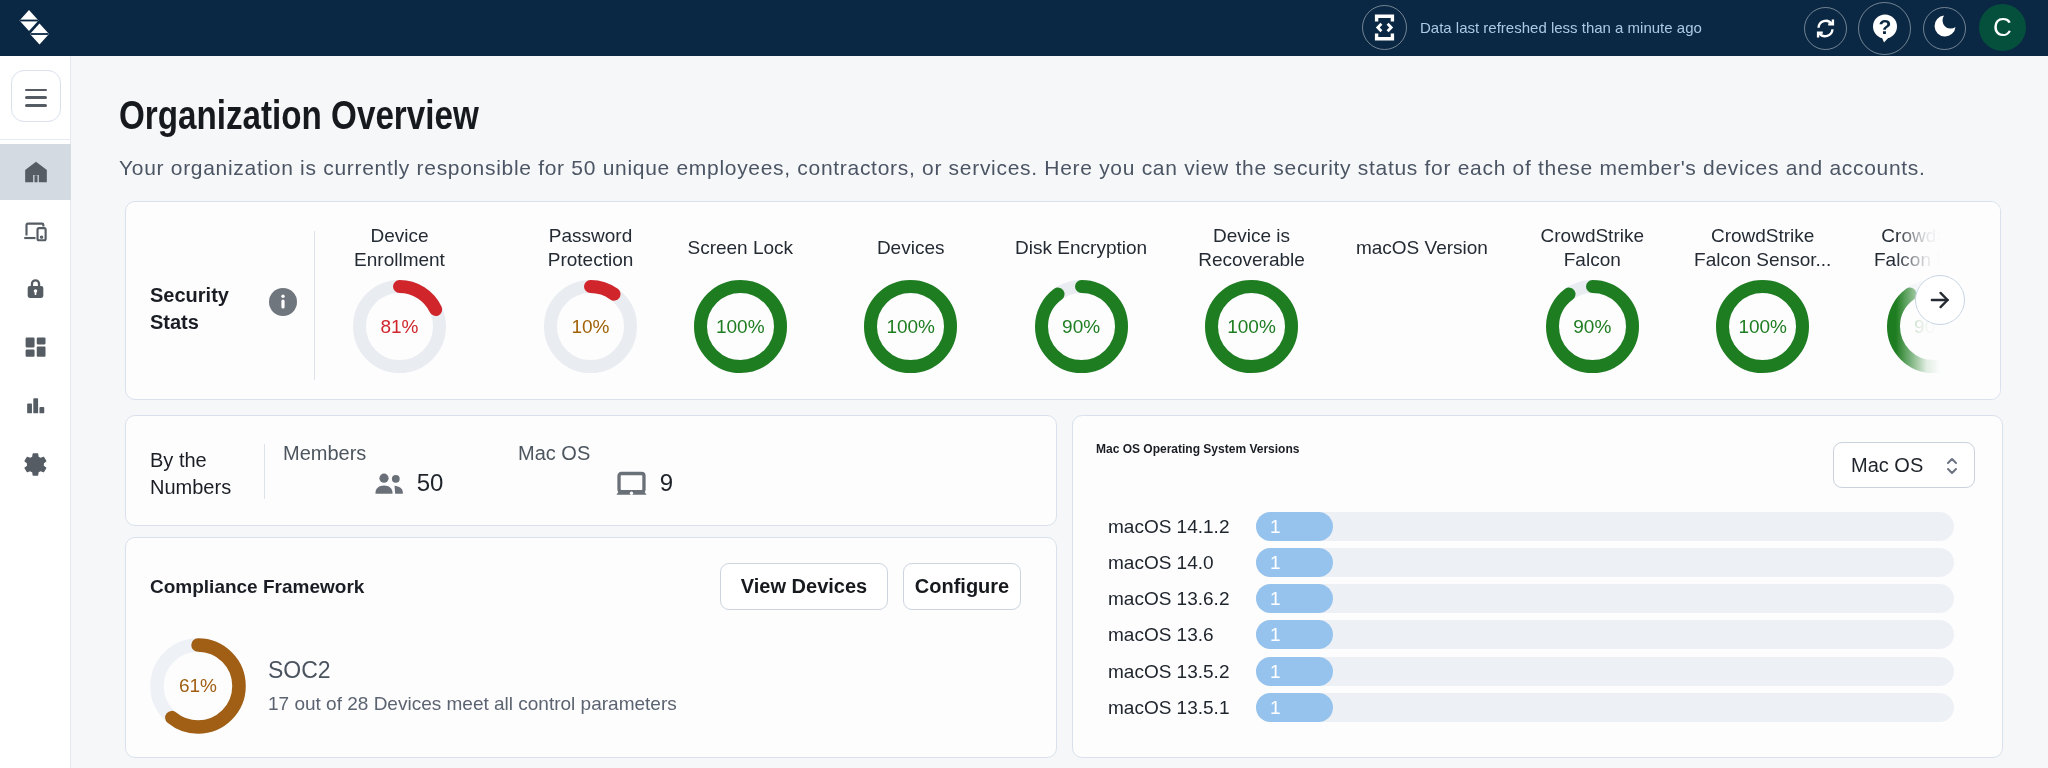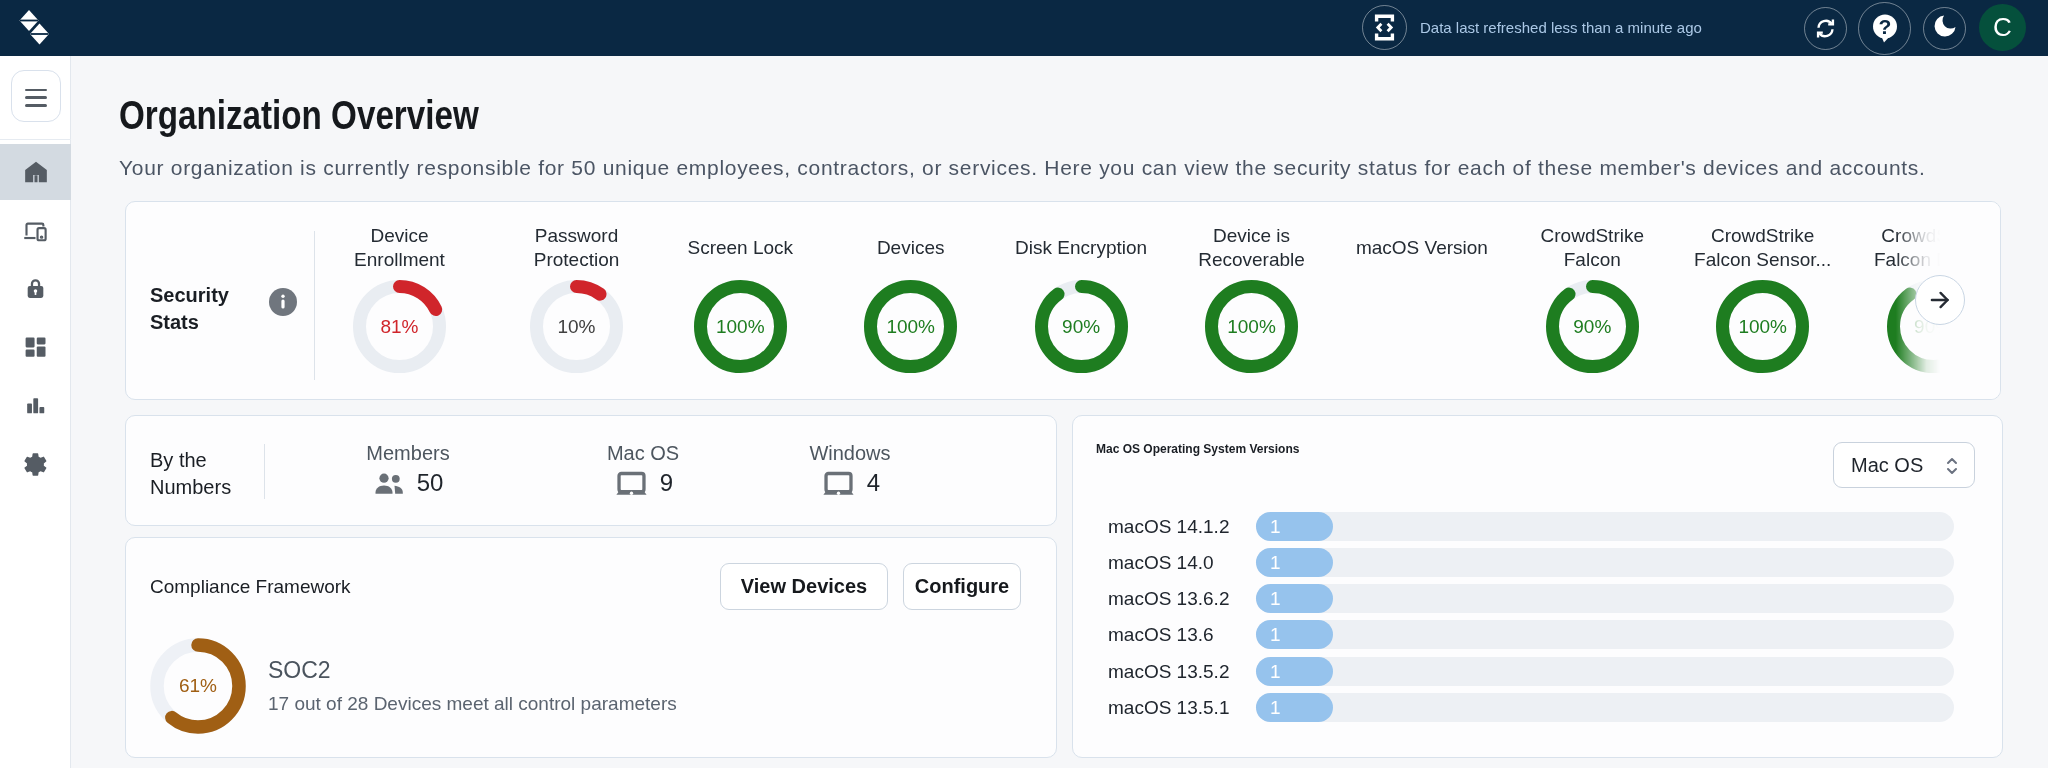--- a/index.html
+++ b/index.html
@@ -27,26 +27,26 @@
 .col .lbl{margin-top:20px;height:52px;font-size:19px;line-height:24px;color:#242b33;display:flex;align-items:center;justify-content:center}
 .donut{position:relative;width:93px;height:93px;margin:6px auto 0}
 .donut .pct{position:absolute;left:0;top:0;width:93px;height:93px;line-height:93px;text-align:center;font-size:19px}
 .fade{position:absolute;right:0;top:0;width:60px;height:100%;background:linear-gradient(90deg,rgba(253,253,254,0) 0%,#fdfdfe 70%)}
 .col.masked{-webkit-mask-image:linear-gradient(90deg,#000 0%,#000 28%,rgba(0,0,0,0.12) 46%,transparent 54%);mask-image:linear-gradient(90deg,#000 0%,#000 28%,rgba(0,0,0,0.12) 46%,transparent 54%)}
 .arrowbtn{position:absolute;left:1789px;top:73px;width:50px;height:50px;border-radius:50%;background:#fff;border:1px solid #c9d6e4;display:flex;align-items:center;justify-content:center}
 
 .bynum{left:125px;top:415px;width:932px;height:111px}
 .bn-title{position:absolute;left:24px;top:31px;font-size:20px;font-weight:normal;color:#1a1e24;line-height:27px}
 .bn-div{position:absolute;left:138px;top:28px;width:1px;height:55px;background:#dde3ea}
-.bn-col{position:absolute;top:0;text-align:center}
+.bn-col{position:absolute;top:0;text-align:left}
 .bn-lbl{margin-top:26px;font-size:20px;color:#4d565f}
 .bn-val{margin-top:4px;font-size:24px;color:#1f242b;display:flex;align-items:center;justify-content:center;gap:10px}
 
 .comp{left:125px;top:537px;width:932px;height:221px}
-.cf-title{position:absolute;left:24px;top:38px;font-size:19px;font-weight:normal;color:#1a1e24}
+.cf-title{position:absolute;left:24px;top:38px;font-size:19px;font-weight:bold;color:#1a1e24}
 .btn{position:absolute;background:#fff;border:1px solid #ccd5df;border-radius:9px;font-size:20px;font-weight:bold;color:#16191d;text-align:center;line-height:45px;height:47px}
 .cdonut{position:absolute;left:24px;top:100px;width:96px;height:96px}
 .cdonut .pct{position:absolute;left:0;top:0;width:96px;height:96px;line-height:96px;text-align:center;font-size:19px;color:#a05f14}
 .soc{position:absolute;left:142px;top:119px;font-size:23px;color:#4b545e}
 .soc-sub{position:absolute;left:142px;top:155px;font-size:19px;color:#5b6470}
 
 .oscard{left:1072px;top:415px;width:931px;height:343px}
 .os-title{position:absolute;left:23px;top:26px;font-size:12px;font-weight:bold;color:#1a1e24}
 .select{position:absolute;left:760px;top:26px;width:142px;height:46px;border:1px solid #c9d2dd;border-radius:9px;background:#fff;font-size:20px;color:#1f242b;line-height:44px;padding-left:17px}
 .row{position:absolute;left:0;width:931px;height:25px}
@@ -153,26 +153,26 @@
     </svg>
   <div class="ss-div"></div>
   <div id="cols">
       <div class="col" style="left:188px">
         <div class="lbl" style="">Device<br>Enrollment</div>
   <div class="donut"><svg width="93" height="93" viewBox="0 0 93 93">
   <circle cx="46.5" cy="46.5" r="40" fill="none" stroke="#e9edf2" stroke-width="13"></circle>
   <circle cx="46.5" cy="46.5" r="40" fill="none" stroke="#d0252b" stroke-width="13" stroke-linecap="round" pathLength="100" stroke-dasharray="18 100" transform="rotate(-90 46.5 46.5)"></circle>
   </svg><div class="pct" style="color:#d0252b">81%</div></div>
       </div>
-      <div class="col" style="left:365px">
+      <div class="col" style="left:379px">
         <div class="lbl" style="">Password<br>Protection</div>
   <div class="donut"><svg width="93" height="93" viewBox="0 0 93 93">
   <circle cx="46.5" cy="46.5" r="40" fill="none" stroke="#e9edf2" stroke-width="13"></circle>
   <circle cx="46.5" cy="46.5" r="40" fill="none" stroke="#d0252b" stroke-width="13" stroke-linecap="round" pathLength="100" stroke-dasharray="10 100" transform="rotate(-90 46.5 46.5)"></circle>
-  </svg><div class="pct" style="color:#404040">10%</div></div>
+  </svg><div class="pct" style="color:#a16207">10%</div></div>
       </div>
       <div class="col" style="left:528.8px">
         <div class="lbl" style="">Screen Lock</div>
   <div class="donut"><svg width="93" height="93" viewBox="0 0 93 93">
   <circle cx="46.5" cy="46.5" r="40" fill="none" stroke="#e9edf2" stroke-width="13"></circle>
   <circle cx="46.5" cy="46.5" r="40" fill="none" stroke="#1e7d20" stroke-width="13" stroke-linecap="round" pathLength="100" stroke-dasharray="100 100" transform="rotate(-90 46.5 46.5)"></circle>
   </svg><div class="pct" style="color:#1e7d20">100%</div></div>
       </div>
       <div class="col" style="left:699.2px">
         <div class="lbl" style="">Devices</div>
@@ -248,31 +248,20 @@
     <div class="bn-lbl">Mac OS</div>
     <div class="bn-val">
         <svg width="37" height="27" viewBox="0 0 38 27" fill="none">
           <rect x="6.2" y="3.2" width="25.6" height="18.6" rx="2.4" stroke="#6a7077" stroke-width="3.4"></rect>
           <path d="M3.5 25 H34.5 L32 21.8 H6 Z" fill="#6a7077"></path>
           <circle cx="19" cy="23.5" r="1.7" fill="#fff"></circle>
         </svg>
         <span>9</span>
       </div>
   </div>
-  <div class="bn-col" style="left:599px;width:250px">
-    <div class="bn-lbl">Windows</div>
-    <div class="bn-val">
-        <svg width="37" height="27" viewBox="0 0 38 27" fill="none">
-          <rect x="6.2" y="3.2" width="25.6" height="18.6" rx="2.4" stroke="#6a7077" stroke-width="3.4"></rect>
-          <path d="M3.5 25 H34.5 L32 21.8 H6 Z" fill="#6a7077"></path>
-          <circle cx="19" cy="23.5" r="1.7" fill="#fff"></circle>
-        </svg>
-        <span>4</span>
-      </div>
-  </div>
 </div>
 
 <div class="card comp">
   <div class="cf-title">Compliance Framework</div>
   <div class="btn" style="left:594px;top:25px;width:168px">View Devices</div>
   <div class="btn" style="left:777px;top:25px;width:118px">Configure</div>
   <div class="cdonut">
     <svg width="96" height="96" viewBox="0 0 96 96">
       <circle cx="48" cy="48" r="41" fill="none" stroke="#eef1f6" stroke-width="13.5"></circle>
       <circle cx="48" cy="48" r="41" fill="none" stroke="#a05f14" stroke-width="13.5" stroke-linecap="round" pathLength="100" stroke-dasharray="61 100" transform="rotate(-90 48 48)"></circle>

